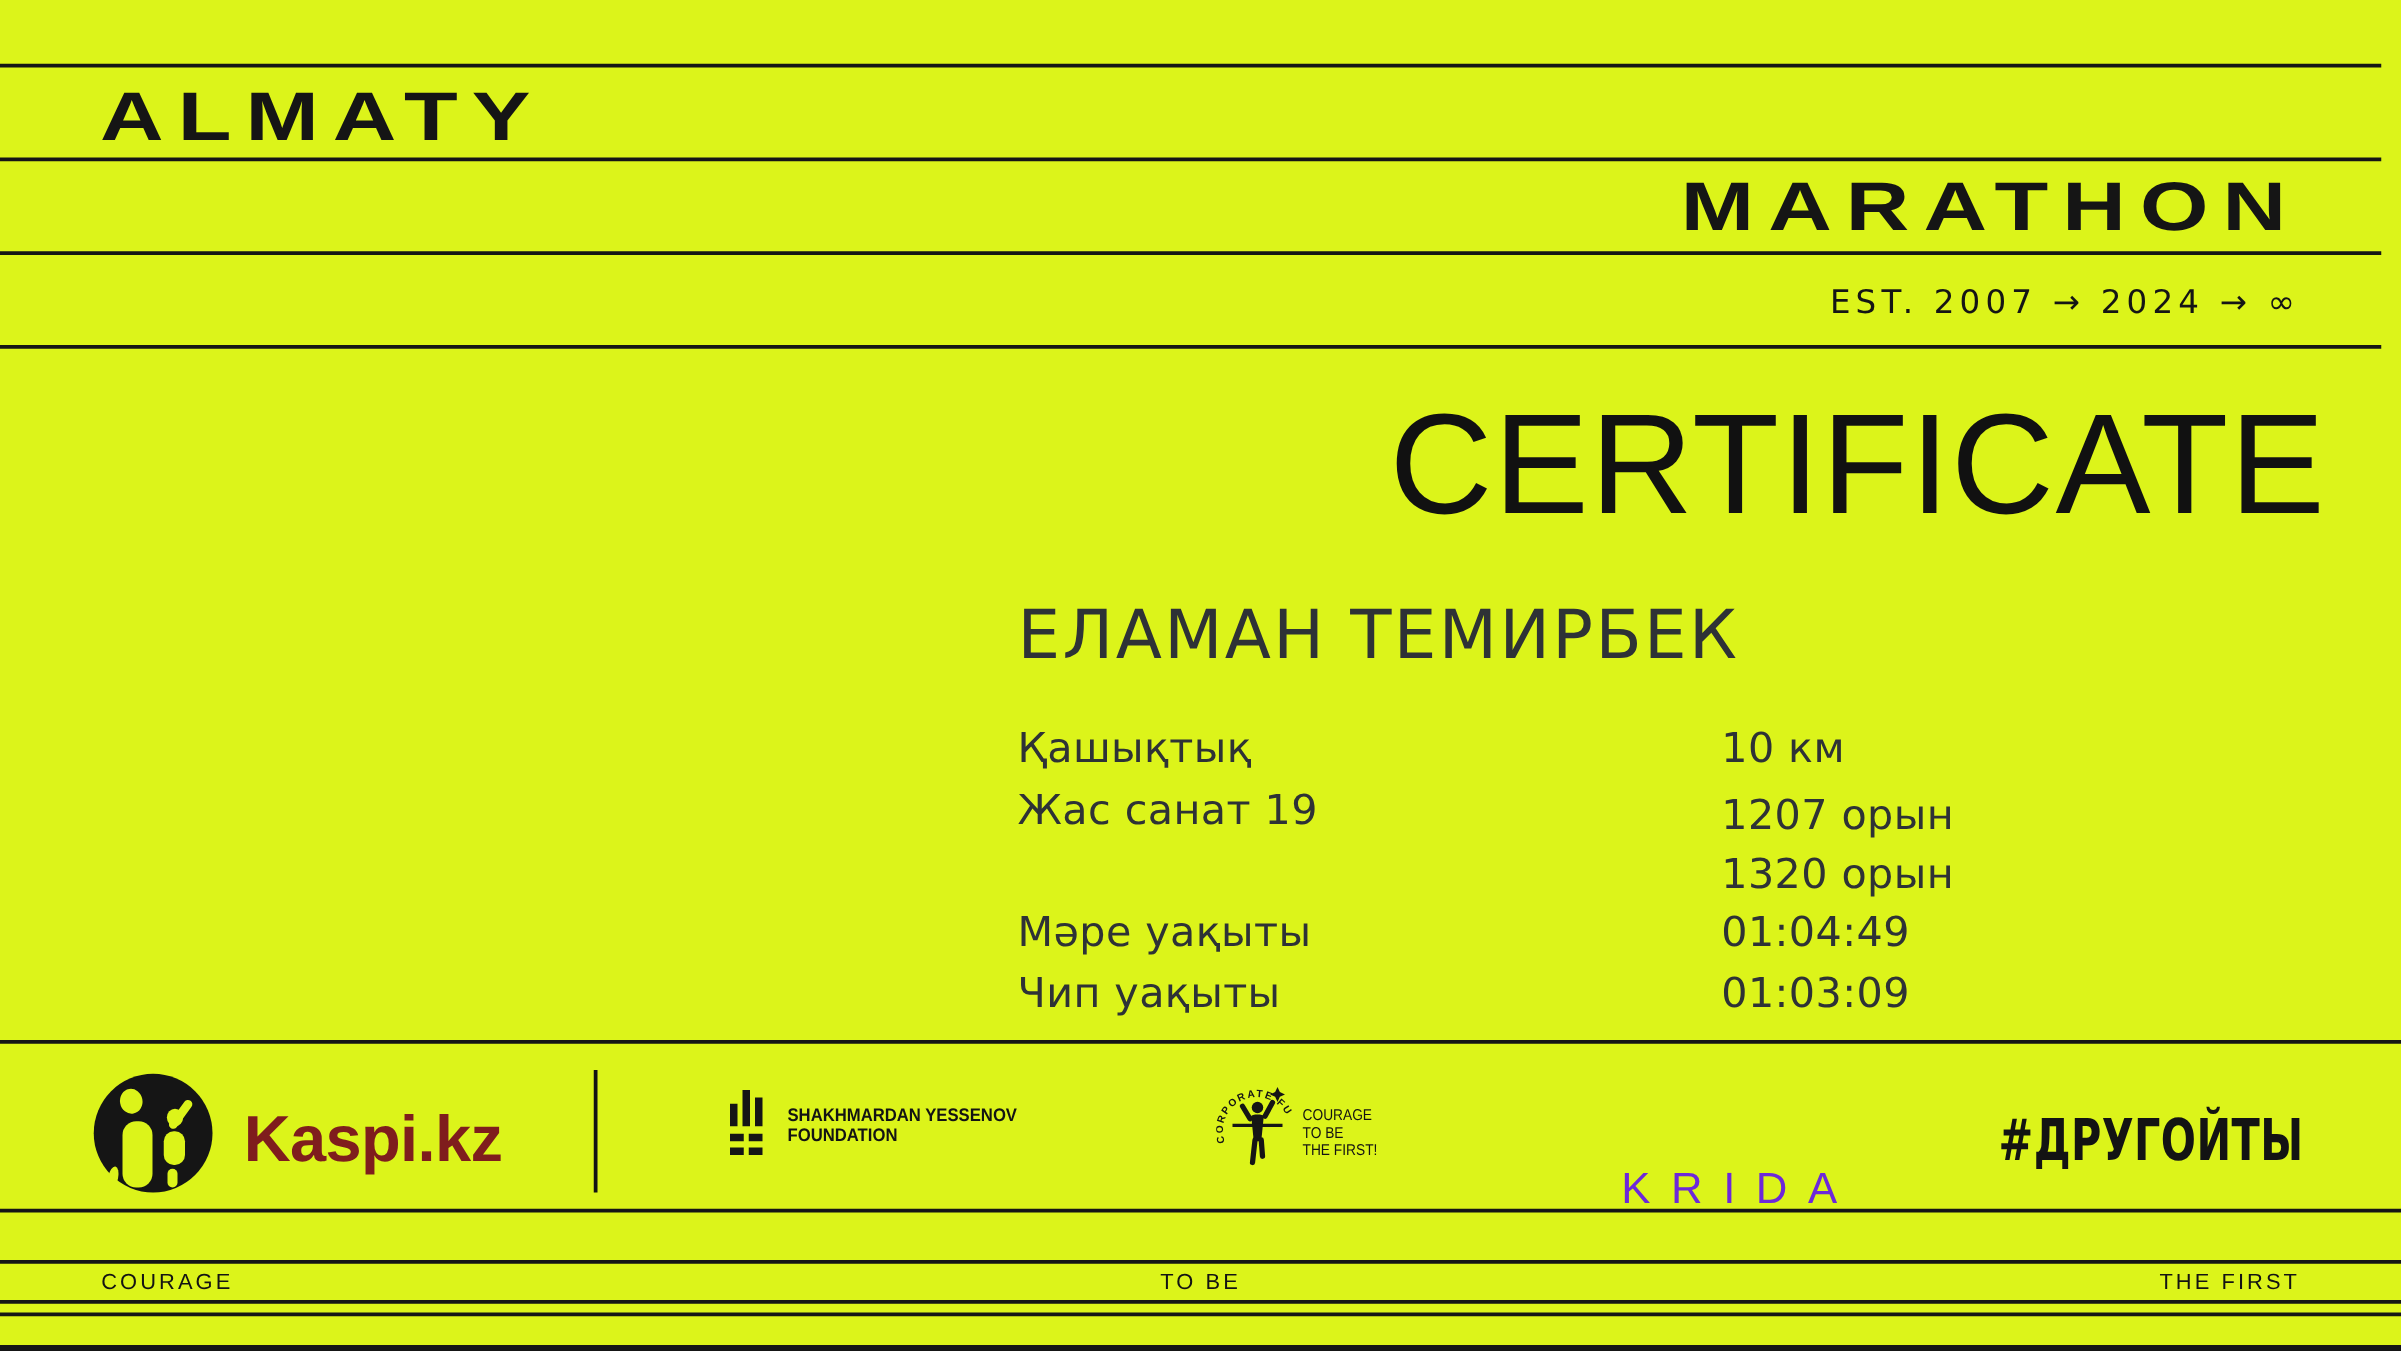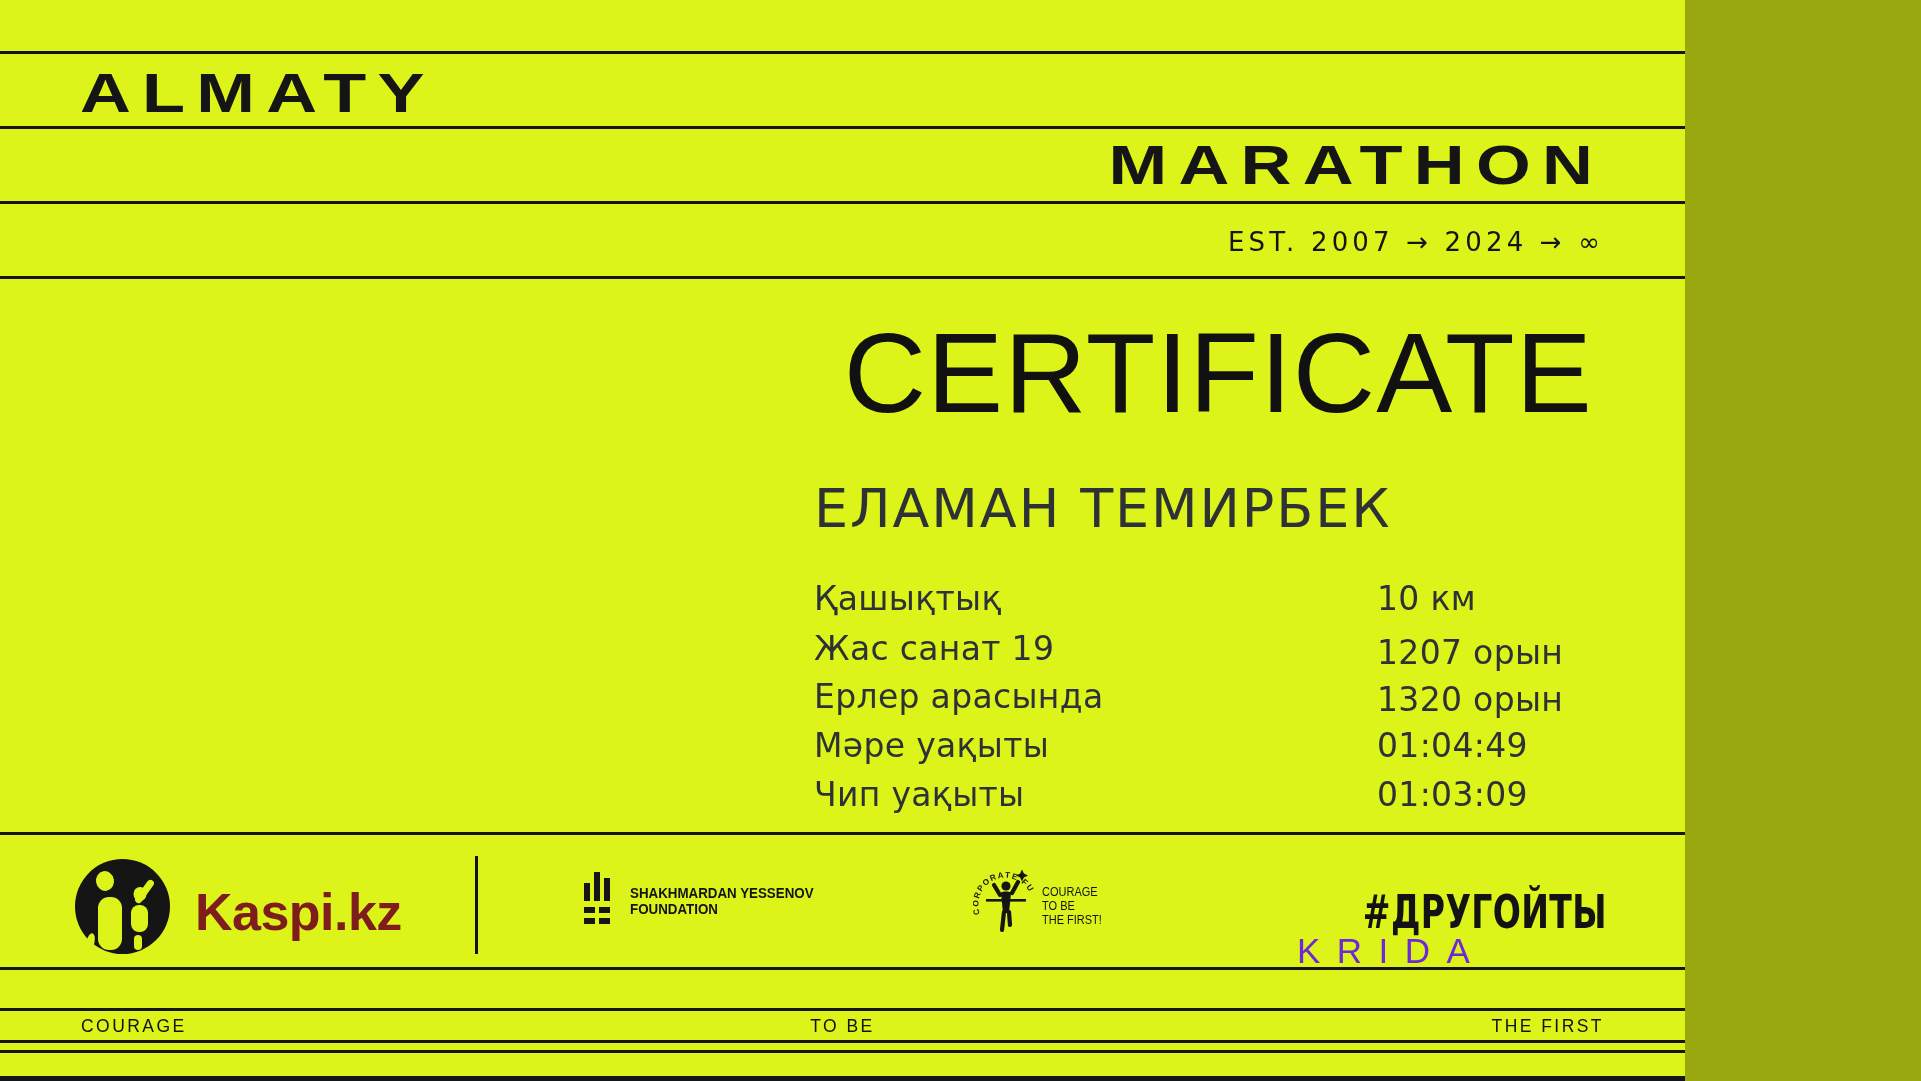--- a/index.html
+++ b/index.html
@@ -3,21 +3,21 @@
 <meta charset="utf-8">
 <style>
   :root{
     --bg:#DCF41A;
     --ink:#151515;
     --text:#2E3236;
   }
   html,body{margin:0;padding:0;background:#9aa80f;}
   .stage{
     position:relative;
-    width:1685px;height:1081px;
+    width:1921px;height:1081px;
     background:var(--bg);
     overflow:hidden;
     font-family:"Liberation Sans",sans-serif;
     color:var(--ink);
   }
   .rule{position:absolute;left:0;height:3px;background:var(--ink);}
   .rule.top{width:1905px;}
   .rule.full{width:1921px;}
   .abs{position:absolute;white-space:nowrap;}
   .vcent{transform:translateY(-50%);}
@@ -85,31 +85,30 @@
   <div class="rule top" style="top:126px"></div>
   <div class="rule top" style="top:201px"></div>
   <div class="rule top" style="top:276px"></div>
 
   <div class="abs display left-ext" style="left:80px;top:93px">ALMATY</div>
 
   <div class="abs display right-ext" style="right:81px;top:165px">MARATHON</div>
 
   <div class="abs est vcent" style="right:81px;top:242px">EST. 2007 → 2024 → ∞</div>
 
-  <div class="abs cert-title vcent" style="right:92px;top:372px">CERTIFICATE</div>
+  <div class="abs cert-title vcent" style="right:60px;top:372px">CERTIFICATE</div>
 
   <div class="abs recipient vcent" style="left:814px;top:508px">ЕЛАМАН ТЕМИРБЕК</div>
 
   <div class="abs detail vcent" style="left:814px;top:598px">Қашықтық</div>
   <div class="abs detail vcent" style="left:1377px;top:598px">10 км</div>
 
   <div class="abs detail vcent" style="left:814px;top:648px">Жас санат 19</div>
   <div class="abs detail vcent" style="left:1377px;top:652px">1207 орын</div>
 
-  <div class="abs detail vcent" style="left:814px;top:696px">Ерлер арасында</div>
   <div class="abs detail vcent" style="left:1377px;top:699px">1320 орын</div>
 
   <div class="abs detail vcent" style="left:814px;top:745px">Мәре уақыты</div>
   <div class="abs detail vcent" style="left:1377px;top:745px">01:04:49</div>
 
   <div class="abs detail vcent" style="left:814px;top:794px">Чип уақыты</div>
   <div class="abs detail vcent" style="left:1377px;top:794px">01:03:09</div>
 
   <div class="rule full" style="top:832px"></div>
   <div class="rule full" style="top:967px"></div>

